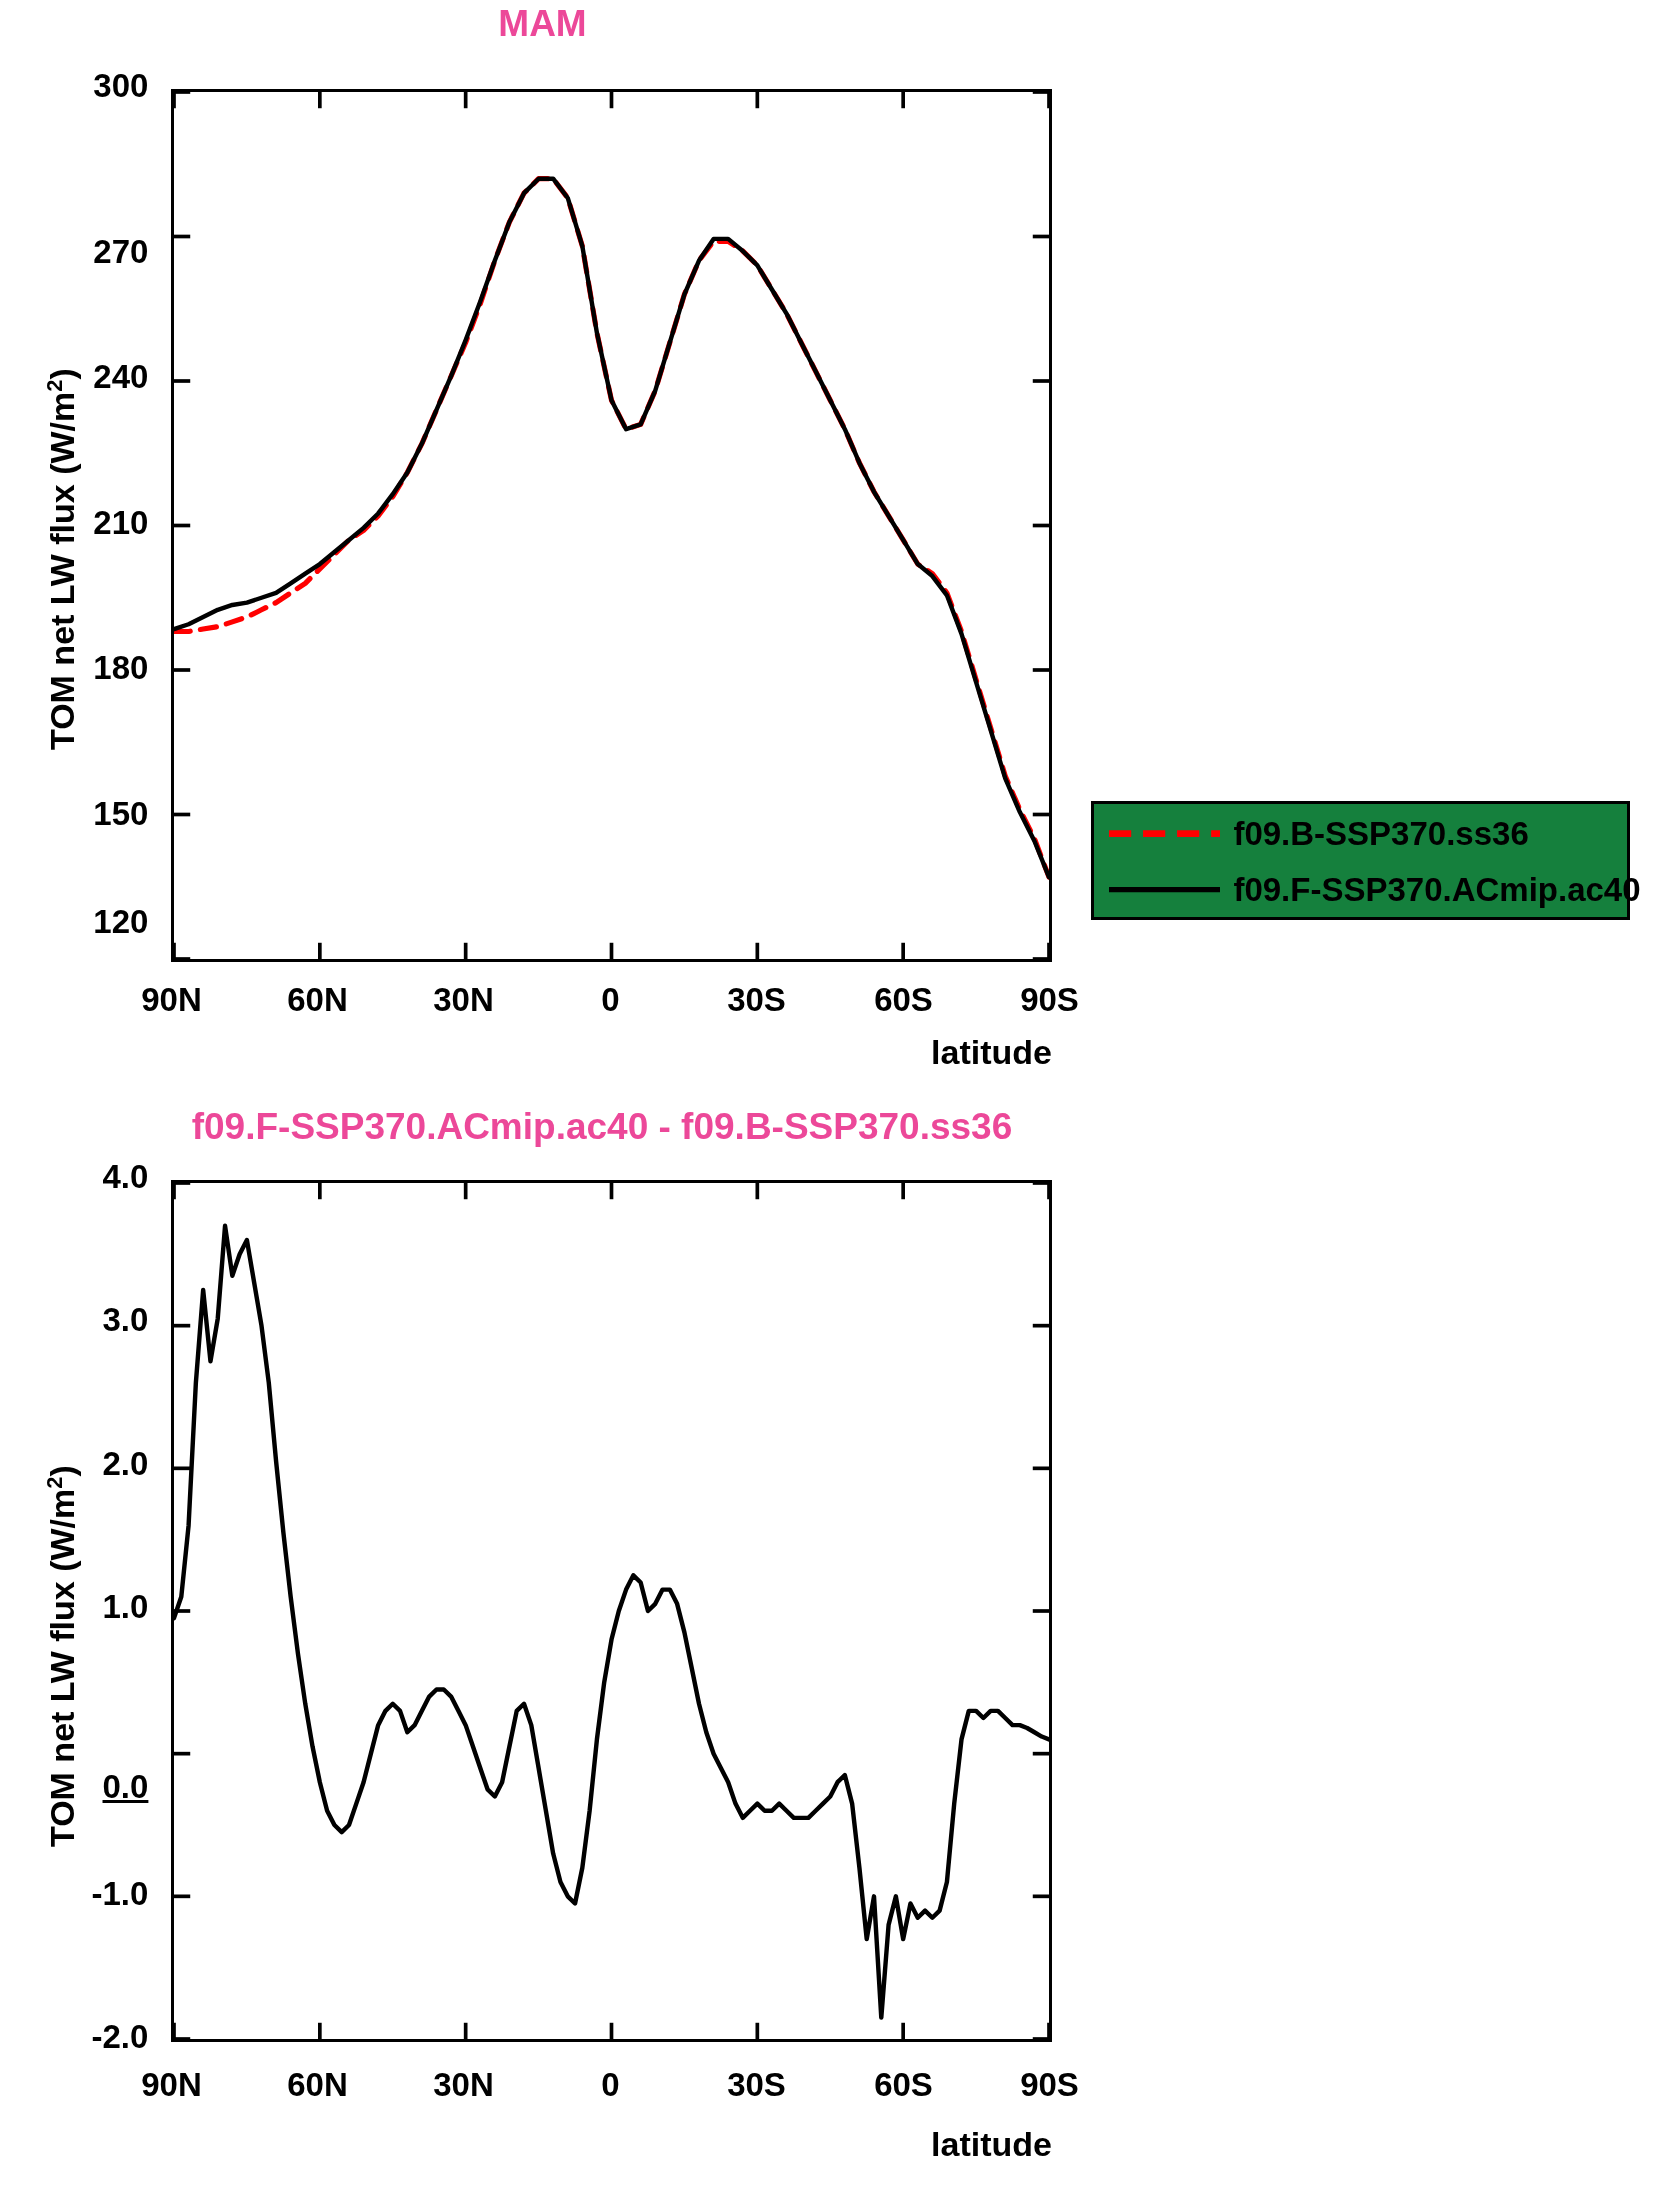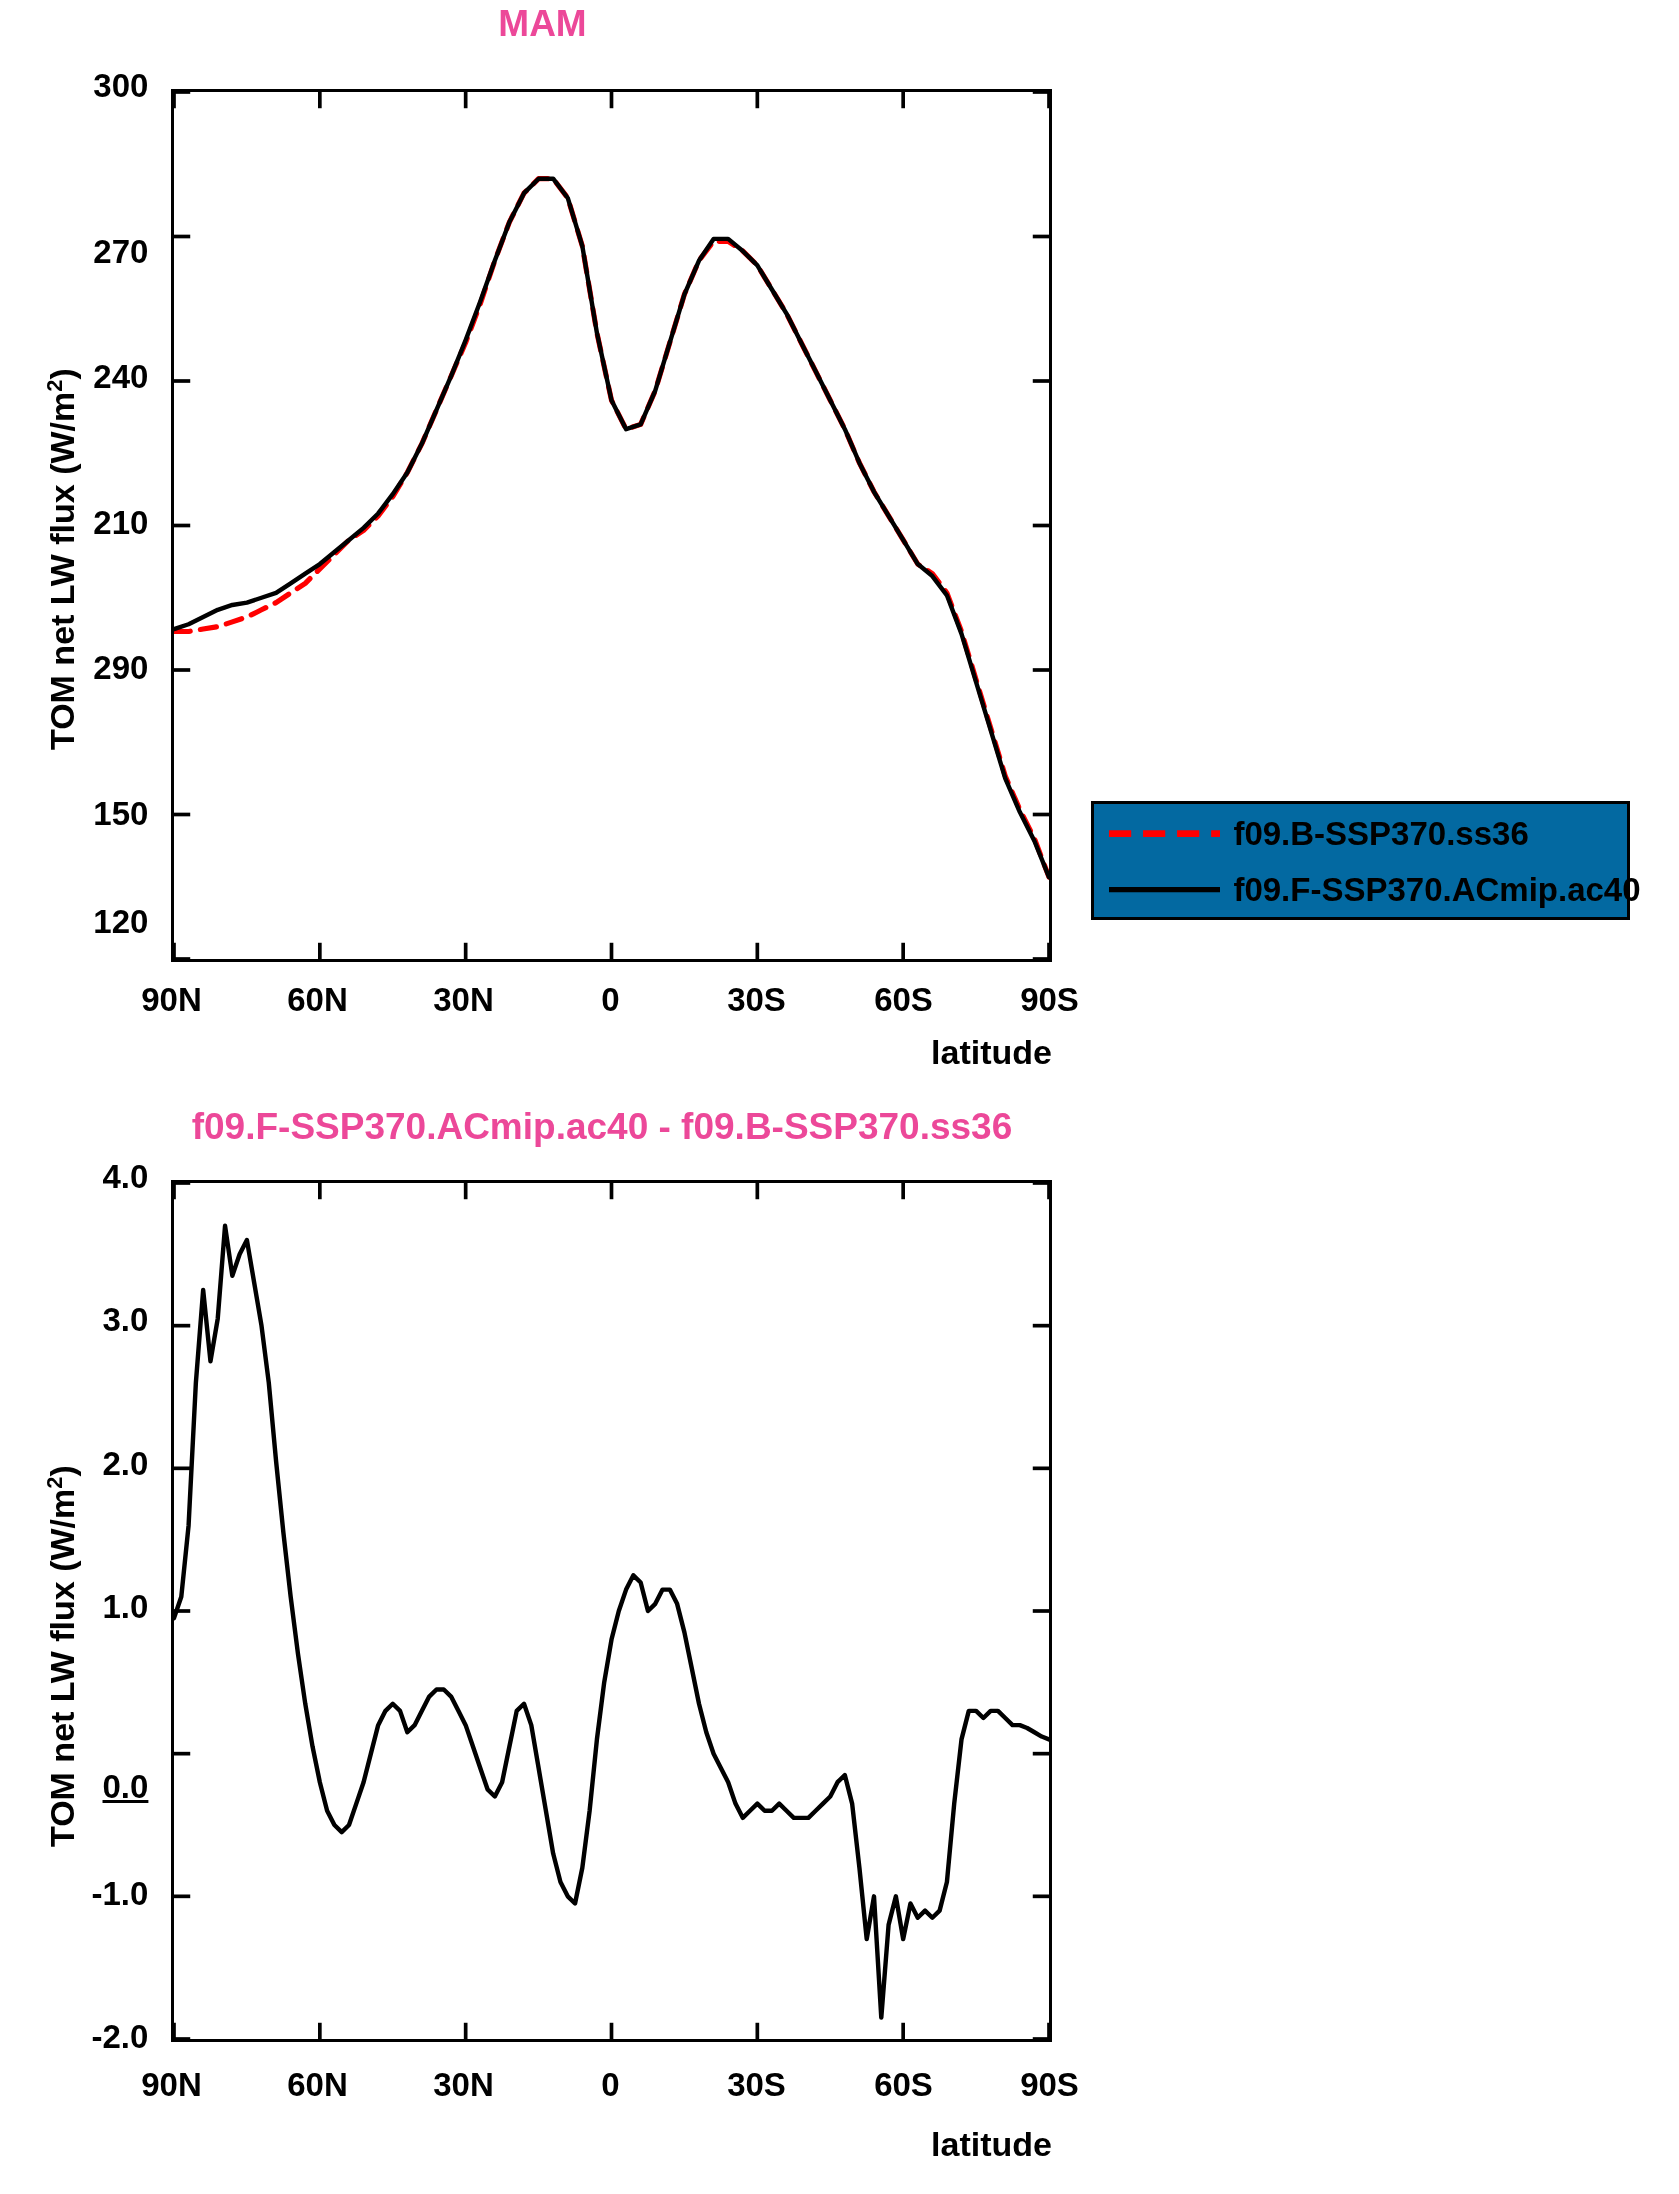--- a/index.html
+++ b/index.html
@@ -112,21 +112,21 @@
 
   
   #legend {
     position: absolute;
     left: 1091px;
     top: 801px;
     width: 539px;
     height: 119px;
     border: 3px solid #000;
     box-sizing: border-box;
-    background: #0369a1;
+    background: #15803d;
   }
   .legend-row {
     position: absolute;
     left: 0;
     width: 100%;
     height: 56px;
     display: flex;
     align-items: center;
   }
   #legend-row-0 { top: 1.5px; }
@@ -148,21 +148,21 @@
 <body>
 
 <div class="panel" id="panel-top">
 
   <div class="chart-title" id="title-top">MAM</div>
 
   <div class="tick-label ytick" style="top:67px;">300</div>
   <div class="tick-label ytick" style="top:213px;margin-top:20px;">270</div>
   <div class="tick-label ytick" style="top:358px;">240</div>
   <div class="tick-label ytick" style="top:504px;">210</div>
-  <div class="tick-label ytick" style="top:649px;">290</div>
+  <div class="tick-label ytick" style="top:649px;">180</div>
   <div class="tick-label ytick" style="top:795px;">150</div>
   <div class="tick-label ytick" style="top:903px;">120</div>
 
   <div class="tick-label xtick" style="left:97px;  top:981px;">90N</div>
   <div class="tick-label xtick" style="left:243px;  top:981px;">60N</div>
   <div class="tick-label xtick" style="left:389px;  top:981px;">30N</div>
   <div class="tick-label xtick" style="left:536px;  top:981px;">0</div>
   <div class="tick-label xtick" style="left:682px;  top:981px;">30S</div>
   <div class="tick-label xtick" style="left:829px; top:981px;">60S</div>
   <div class="tick-label xtick" style="left:975px; top:981px;">90S</div>

